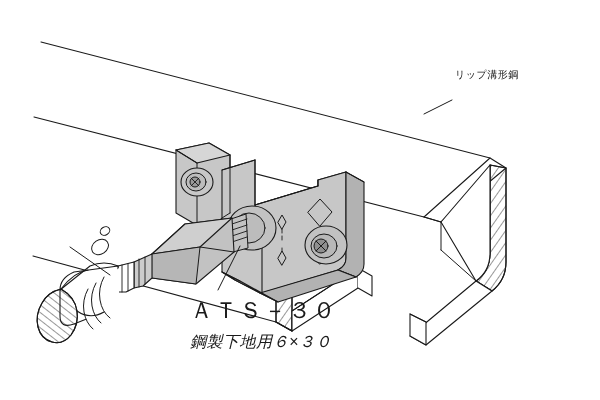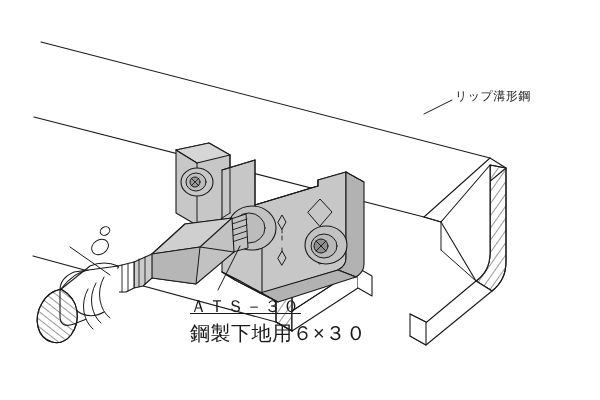--- a/index.html
+++ b/index.html
@@ -24,40 +24,40 @@
   }
   .lbl {
     position: absolute;
     color: #1a1a1a;
     white-space: nowrap;
     font-family: "Liberation Sans", sans-serif;
     letter-spacing: 0.5px;
   }
   #label-channel {
     left: 455px;
-    top: 88px;
-    font-size: 12px;
+    top: 68px;
+    font-size: 10px;
   }
   #label-walltie {
     left: 24px;
     top: 228px;
     font-size: 16px;
   }
   #label-ats-line1 {
     left: 190px;
     top: 295px;
-    font-size: 17px;
+    font-size: 23px;
     letter-spacing: 1.5px;
-    text-decoration: underline;
   }
   #label-ats-line2 {
     left: 190px;
-    top: 320px;
-    font-size: 20px;
+    top: 332px;
+    font-size: 16px;
     letter-spacing: 0.5px;
+    font-style: italic;
   }
 </style>
 </head>
 <body>
 
 <div id="stage">
 
   <svg id="art" viewBox="0 0 600 400">
     <defs>
 

